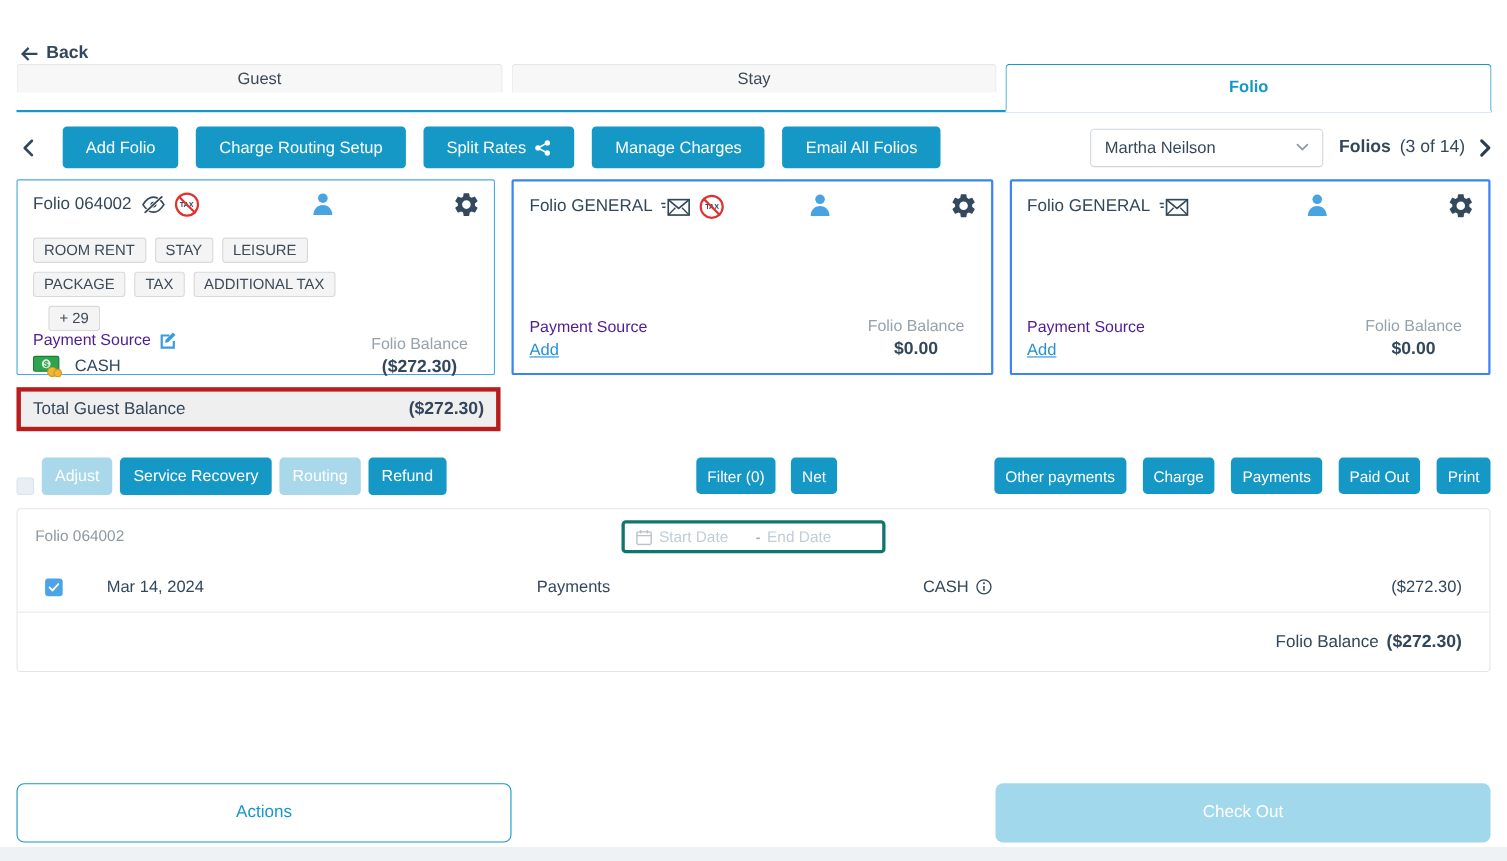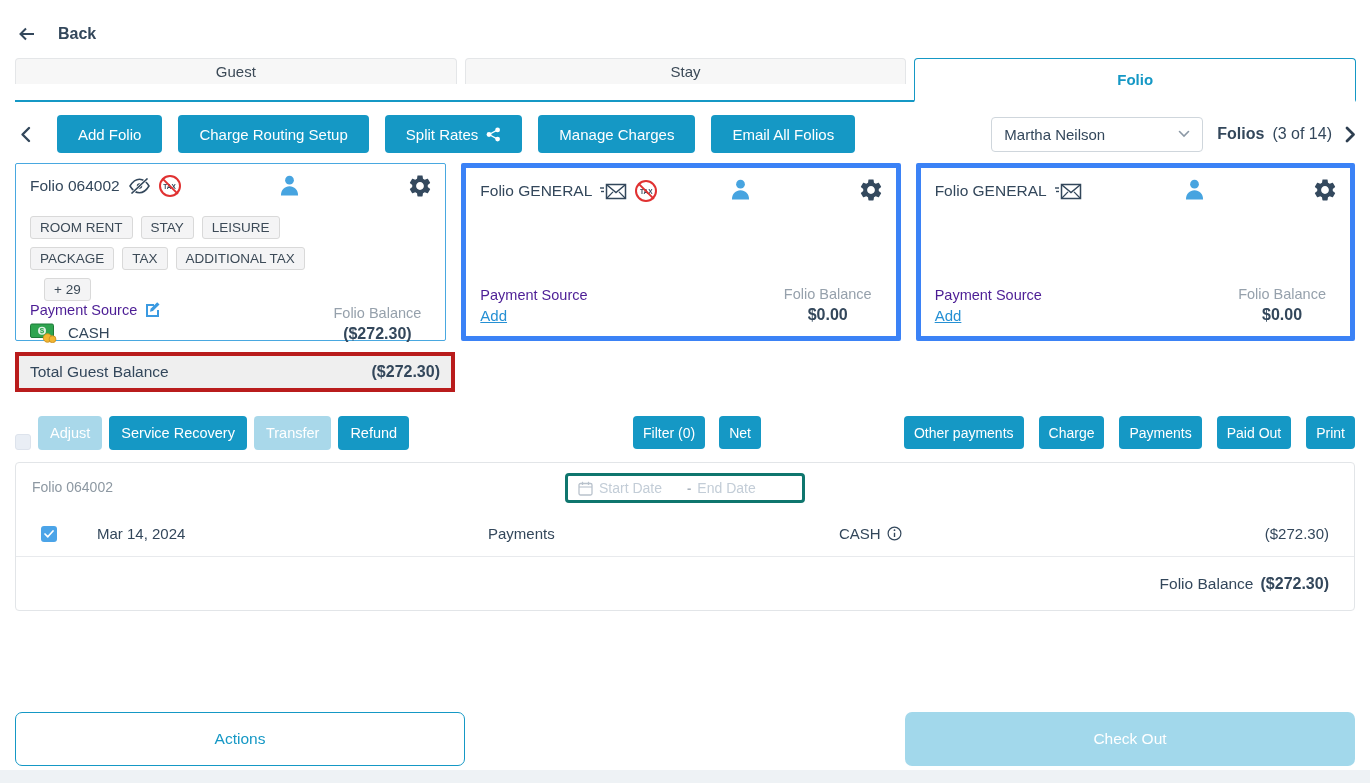--- a/index.html
+++ b/index.html
@@ -1,21 +1,21 @@
 <!DOCTYPE html>
 <html><head>
 <meta charset="utf-8">
 <style>
   * { margin:0; padding:0; box-sizing:border-box; }
   html,body { background:#fff; }
   body { font-family:"Liberation Sans", sans-serif; color:#33475b; }
   .page { position:relative; width:1370px; height:783px; background:#fff; overflow:hidden; }
 
   
-  .back-row { position:absolute; top:25px; left:18px; display:flex; align-items:center; gap:23px; cursor:pointer; }
+  .back-row { position:absolute; top:40px; left:18px; display:flex; align-items:center; gap:7px; cursor:pointer; }
   .back-row span { font-size:16px; font-weight:600; }
 
   
   .tabbar { position:absolute; top:58px; left:15px; right:14px; display:flex; gap:8px; border-bottom:2px solid #1598c5; }
   .tab { flex:1; height:26px; display:flex; align-items:center; justify-content:center;
          background:#f7f7f7; border:1px solid #e4e6e8; border-bottom:none;
          border-radius:4px 4px 0 0; font-size:15px; font-weight:500; color:#3c4a57; cursor:pointer; }
   .tab.active { background:#fff; border:1px solid #1598c5; border-bottom:2px solid #fff;
                 margin-bottom:-2px; height:44px; color:#1598c5; font-weight:700; }
 
@@ -30,21 +30,21 @@
   .guest-select { margin-left:auto; width:212px; height:35px; border:1px solid #cfd6dc; border-radius:4px;
                   background:#fff; display:flex; align-items:center; padding:0 12px; cursor:pointer; }
   .guest-select span { font-size:15px; color:#33475b; }
   .guest-select svg { margin-left:auto; }
   .folios-nav { display:flex; align-items:center; margin-left:14px; gap:4px; }
   .folios-nav .f-label { font-size:16px; font-weight:700; }
   .folios-nav .f-count { font-size:16px; font-weight:400; margin-left:4px; }
 
   
   .cards { position:absolute; top:163px; left:15px; right:15px; display:flex; gap:15px; }
-  .card { flex:1; height:178px; border:5px solid #3b82f6; border-radius:2px; background:#fff;
+  .card { flex:1; height:178px; border:2px solid #3b82f6; border-radius:2px; background:#fff;
           padding:11px 14px 12px 14px; display:flex; flex-direction:column; }
   .card.selected { border:1px solid #49a8e0; }
   .card-head { position:relative; display:flex; align-items:center; gap:8px; height:24px; }
   .card-title { font-size:15.5px; font-weight:500; }
   .person-wrap { position:absolute; right:132px; top:0; cursor:pointer; }
   .gear-wrap { position:absolute; right:-2px; top:-2px; cursor:pointer; }
   .tags { margin-top:19px; display:flex; flex-wrap:wrap; gap:8px; width:340px; }
   .tag { background:#f4f4f5; border:1px solid #d9d9d9; border-radius:3px; padding:3px 9px;
          font-size:13.5px; color:#3c4a57; white-space:nowrap; }
   .tag.more { cursor:pointer;margin-left:14px; }
@@ -319,21 +319,21 @@
   <div class="total-bar">
     <span class="t-label">Total Guest Balance</span>
     <span class="t-value">($272.30)</span>
   </div>
 
   <div class="actions-row">
     <div class="left-group">
       <div class="chk"></div>
       <button class="btn sm disabled">Adjust</button>
       <button class="btn sm">Service Recovery</button>
-      <button class="btn sm disabled">Transfer</button>
+      <button class="btn sm disabled">Routing</button>
       <button class="btn sm">Refund</button>
     </div>
     <div class="mid-group">
       <button class="btn xs">Filter (0)</button>
       <button class="btn xs">Net</button>
     </div>
     <div class="right-group">
       <button class="btn xs">Other payments</button>
       <button class="btn xs">Charge</button>
       <button class="btn xs">Payments</button>

